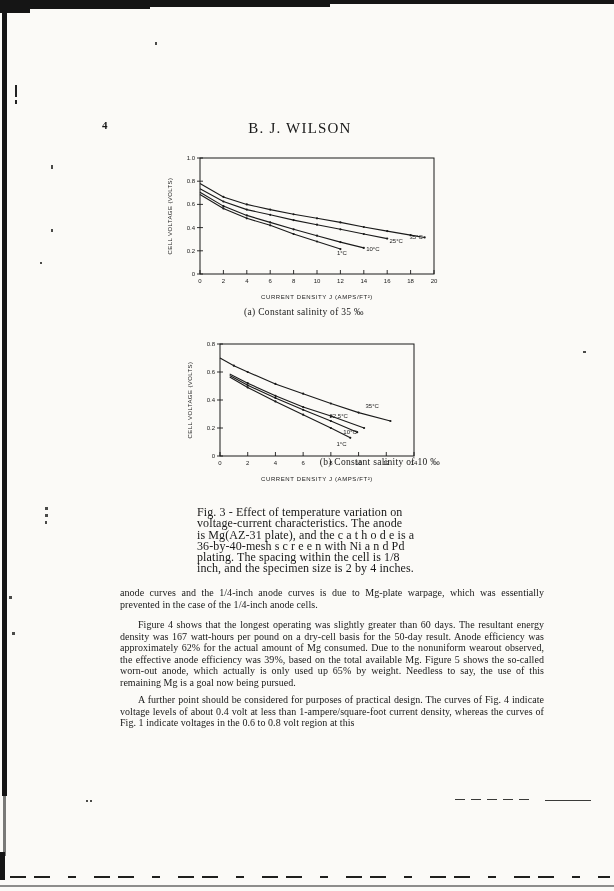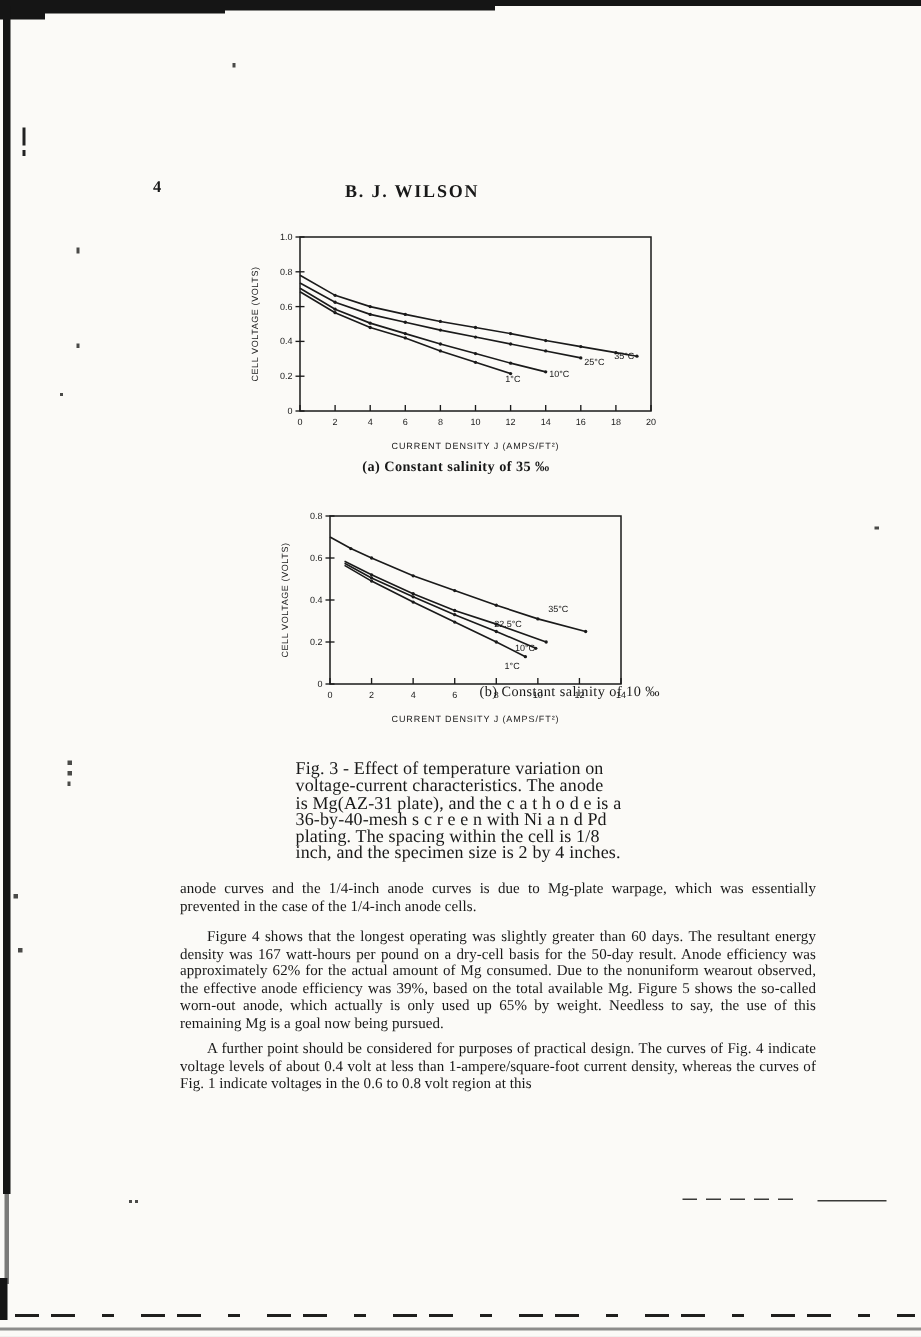--- a/index.html
+++ b/index.html
@@ -25,33 +25,33 @@
   .dash-line{
     position:absolute;left:10px;top:876px;width:600px;height:2px;background:transparent;
     background-image:repeating-linear-gradient(90deg,#1f1f1d 0 16px,transparent 16px 24px,#1f1f1d 24px 40px,transparent 40px 58px,#1f1f1d 58px 66px,transparent 66px 84px);
   }
   .gray-line{position:absolute;left:0;top:885px;width:614px;height:2px;background:#8d8d8b;}
   .rt-dash-1{position:absolute;left:455px;top:799px;width:78px;height:1px;background-image:repeating-linear-gradient(90deg,#3a3a38 0 10px,transparent 10px 16px);}
   .rt-dash-2{position:absolute;left:545px;top:800px;width:46px;height:1px;background:#3a3a38;}
   
   .page-number{position:absolute;left:102px;top:119px;font-size:11px;font-weight:bold;}
   .running-head{
-    position:absolute;left:230px;top:120px;width:140px;text-align:left;
-    font-size:12px;font-weight:bold;letter-spacing:1.2px;
+    position:absolute;left:230px;top:120px;width:140px;text-align:center;
+    font-size:15px;font-weight:normal;letter-spacing:1.2px;
   }
   
   .chart{position:absolute;}
   .chart svg{display:block;}
   .chart-a{left:164px;top:150px;width:280px;height:152px;}
   .chart-b{left:184px;top:336px;width:262px;height:148px;}
   
   .subcaption{
     position:absolute;text-align:center;font-size:9.5px;letter-spacing:0.3px;
   }
-  .subcap-a{left:164px;top:307px;width:280px;font-weight:bold;}
+  .subcap-a{left:164px;top:307px;width:280px;}
   .subcap-b{left:170px;top:457px;width:270px;text-align:right;}
   .fig-caption{
     position:absolute;left:197px;top:507px;width:260px;
     font-size:12px;line-height:11.3px;white-space:pre-line;letter-spacing:0.1px;
   }
   
   .body-text{position:absolute;left:100px;top:587px;width:424px;margin-left:20px;}
   .body-text p{
     margin:0;font-size:10px;line-height:11.5px;text-align:justify;letter-spacing:0.05px;
   }

